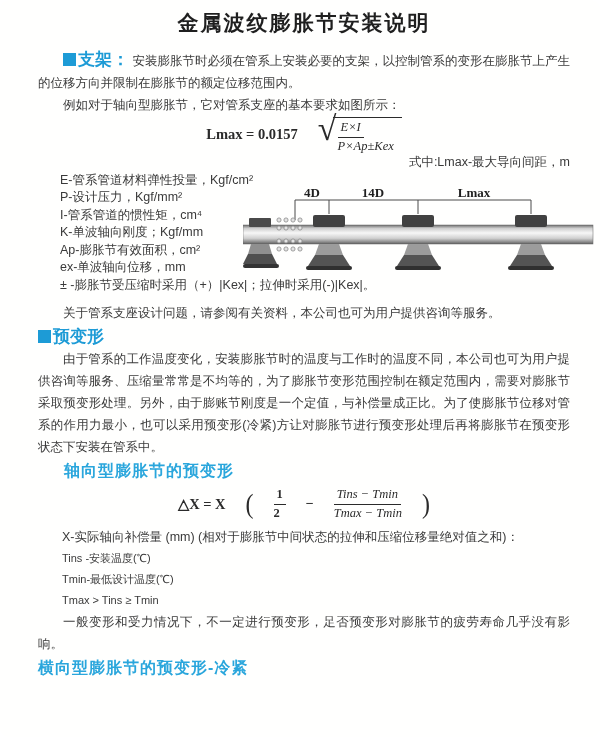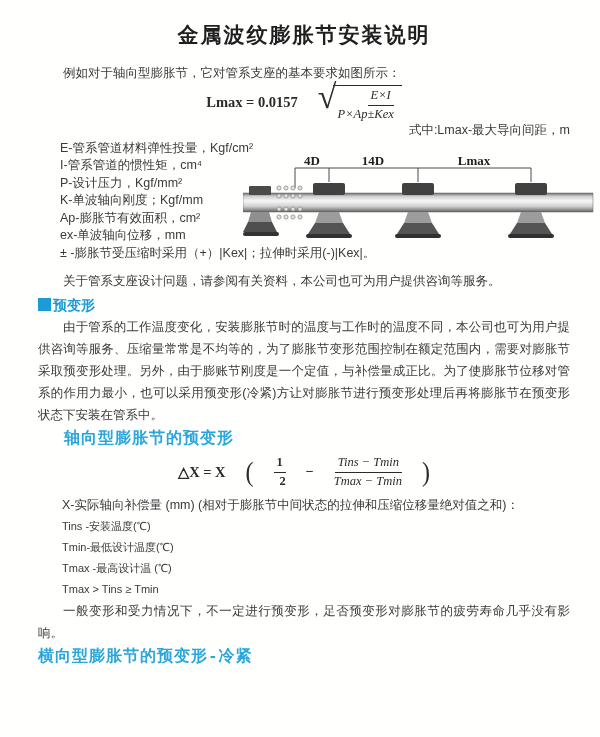--- a/index.html
+++ b/index.html
@@ -1,20 +1,20 @@
 <!DOCTYPE html>
 <html style="--accent: #1d9bd6; --subheading: #2aa6dc; --text: #3a3a3a; --title: #1f1f1f; --formula-text: #2b2b2b;"><head>
 <meta charset="utf-8">
 <style>
   html,body{margin:0;padding:0;background:#ffffff;}
   .page{
     position:relative;
     width:600px;height:737px;
     box-sizing:border-box;
-    padding:18px 30px 0 38px;
+    padding:6px 30px 0 38px;
     overflow:hidden;
     background:#fffffe;
     font-family:"Liberation Sans", sans-serif;
     color:var(--text,#3a3a3a);
     border-radius:9px;
   }
   h1{
     margin:2px 0 12px;
     font-size:21px;line-height:30px;
     text-align:center;letter-spacing:2px;
@@ -28,45 +28,45 @@
   }
   .indent{text-indent:2em;}
   .sec-head{color:var(--accent,#1d9bd6);font-weight:bold;font-size:17px;line-height:1;white-space:nowrap;}
   .sq{
     display:inline-block;width:13px;height:13px;
     background:var(--accent,#1d9bd6);
     margin-right:2px;vertical-align:-1px;
   }
   h2.sec{
     margin:2px 0 0;
-    font-size:14px;line-height:22px;
+    font-size:17px;line-height:22px;
     color:var(--accent,#1d9bd6);
     font-weight:bold;
   }
   h3.sub{
     margin:2px 0 0;
     font-size:16px;line-height:22px;
     color:var(--subheading,#2aa6dc);
-    font-weight:bold;letter-spacing:1px;font-family:Liberation Mono, monospace;
+    font-weight:bold;letter-spacing:1px;
   }
   h3.sub.ind{margin-left:26px;}
   
   .formula{
     display:flex;justify-content:center;align-items:center;gap:20px;
     font-family:"Liberation Serif", serif;
     color:var(--formula-text,#2b2b2b);
   }
   .f1{height:36px;margin:0;}
   .f2{height:40px;margin:2px 0;}
   .f-bold{font-weight:bold;font-size:14.5px;}
   .rad{font-size:34px;line-height:30px;font-weight:normal;}
   .sqrt{display:inline-flex;align-items:flex-start;}
   .sqrt-body{border-top:1.8px solid #2b2b2b;margin-left:-4px;margin-top:3px;padding:2px 8px 0 5px;}
   .frac{
-    display:inline-flex;flex-direction:column;align-items:flex-end;
+    display:inline-flex;flex-direction:column;align-items:flex-start;
     font-size:12.5px;line-height:1.25;vertical-align:middle;
   }
   .frac .num{border-bottom:1.2px solid #2b2b2b;padding:0 3px 1px;}
   .frac .den{padding-top:1px;}
   .it{font-style:italic;}
   .bold{font-weight:bold;}
   .paren{font-size:24px;line-height:1;font-weight:normal;transform:scaleY(1.15);}
   .op{font-size:14px;font-weight:bold;}
   
   .defs-wrap{position:relative;margin-top:2px;height:148px;}
@@ -77,42 +77,43 @@
   .ind2{margin-left:24px;text-indent:0;}
   .temp-lines{font-size:11px;line-height:21px;margin-left:24px;}
 </style>
 </head>
 <body>
 
 <div class="page">
 
   <h1>金属波纹膨胀节安装说明</h1>
 
+  <p class="para indent"><span class="sec-head"><span class="sq"></span><span>支架：</span></span> <span>安装膨胀节时必须在管系上安装必要的支架，以控制管系的变形在膨胀节上产生的位移方向并限制在膨胀节的额定位移范围内。</span></p>
 
   <p class="para indent">例如对于轴向型膨胀节，它对管系支座的基本要求如图所示：</p>
 
   <div class="formula f1">
     <span class="f-bold">Lmax = 0.0157</span>
     <span class="sqrt">
       <span class="rad">√</span>
       <span class="sqrt-body">
         <span class="frac it">
           <span class="num">E×I</span>
           <span class="den">P×Ap±Kex</span>
         </span>
       </span>
     </span>
   </div>
 
   <div class="defs-wrap">
     <div class="defs">
       <div>式中:Lmax-最大导向间距，m</div>
       <div>E-管系管道材料弹性投量，Kgf/cm²</div>
+      <div>P-设计压力，Kgf/mm²</div>
       <div>I-管系管道的惯性矩，cm⁴</div>
-      <div>P-设计压力，Kgf/mm²</div>
       <div>K-单波轴向刚度；Kgf/mm</div>
       <div>Ap-膨胀节有效面积，cm²</div>
       <div>ex-单波轴向位移，mm</div>
       <div>± -膨胀节受压缩时采用（+）|Kex|；拉伸时采用(-)|Kex|。</div>
     </div>
 
     <svg class="diagram" width="355" height="92" viewBox="0 0 355 92" xmlns="http://www.w3.org/2000/svg">
       <defs>
         <linearGradient id="pg" x1="0" y1="0" x2="0" y2="1">
           <stop offset="0" stop-color="#6f6f6f"></stop>
@@ -207,21 +208,20 @@
       <span class="den">Tmax − Tmin</span>
     </span>
     <span class="paren">)</span>
   </div>
 
   <p class="para ind2">X-实际轴向补偿量 (mm) (相对于膨胀节中间状态的拉伸和压缩位移量绝对值之和)：</p>
 
   <div class="temp-lines">
     <div>Tins -安装温度(℃)</div>
     <div>Tmin-最低设计温度(℃)</div>
-    <div>Tmax -最高设计温 (℃)</div>
     <div>Tmax &gt; Tins ≥ Tmin</div>
   </div>
 
   <p class="para indent">一般变形和受力情况下，不一定进行预变形，足否预变形对膨胀节的疲劳寿命几乎没有影响。</p>
 
   <h3 class="sub">横向型膨胀节的预变形-冷紧</h3>
 
 </div>
 
 </body></html>

